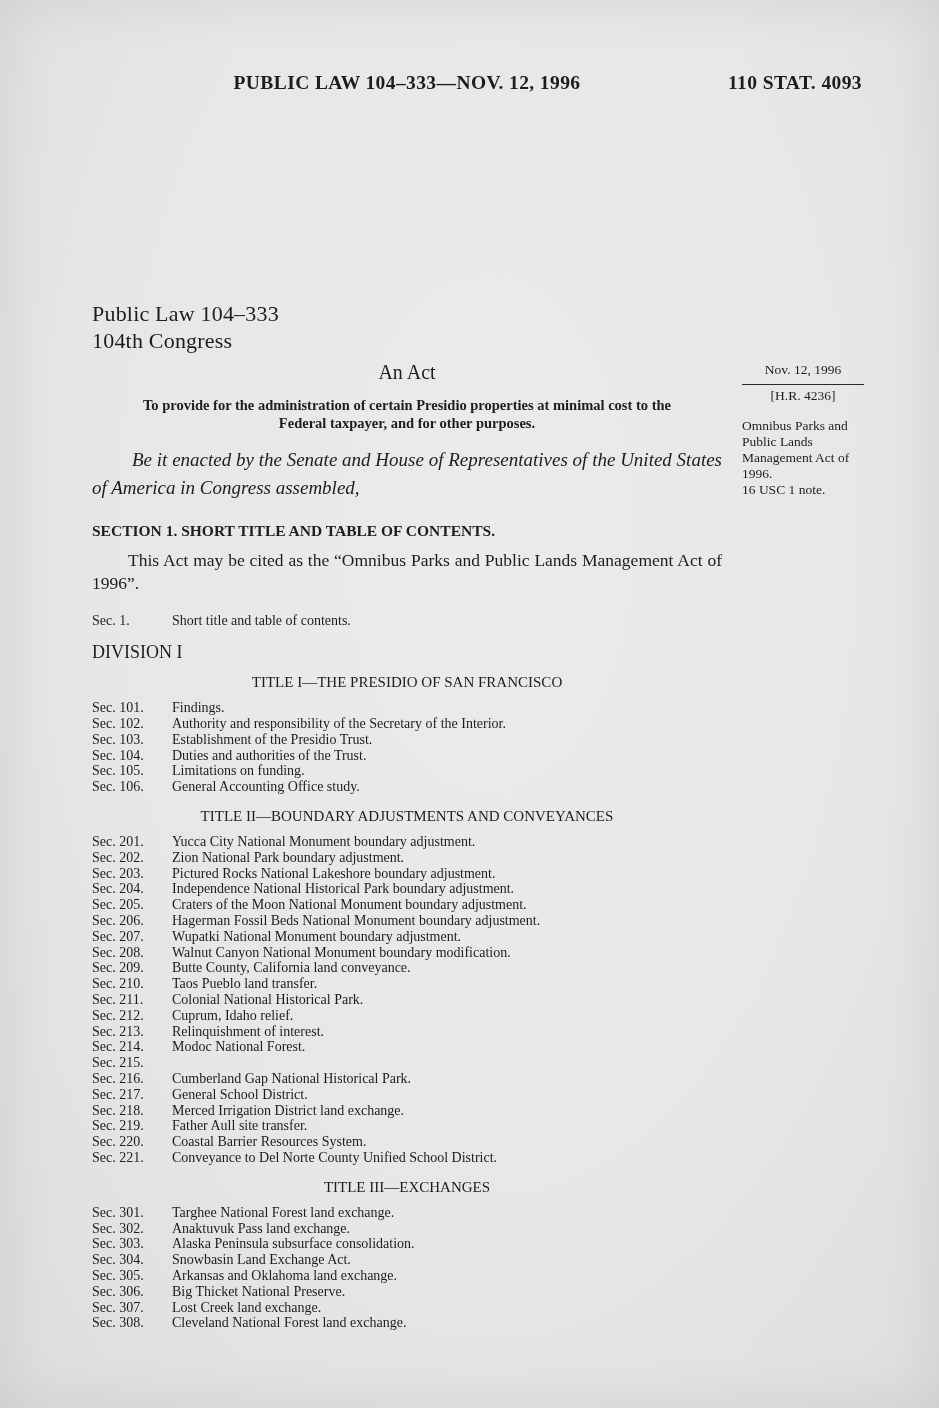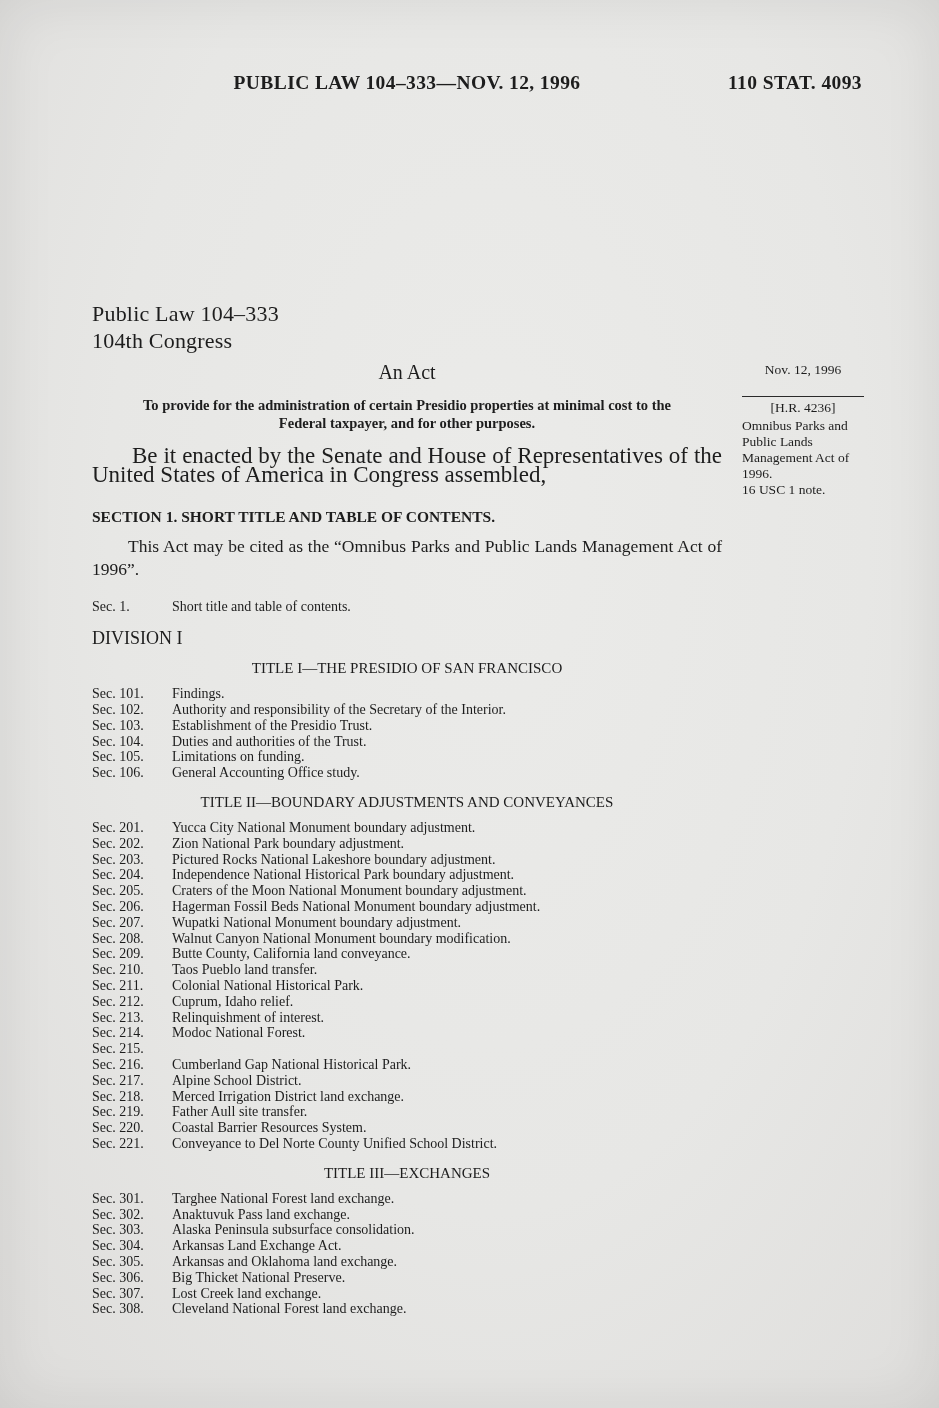--- a/index.html
+++ b/index.html
@@ -41,22 +41,23 @@
   .purpose {
     margin: 12px auto 0 auto;
     max-width: 560px;
     text-align: center;
     font-size: 14.5px;
     line-height: 18px;
     font-weight: bold;
   }
   .enacting {
     margin-top: 14px;
-    font-size: 23px;
-    line-height: 19px;
+    font-style: italic;
+    font-size: 19px;
+    line-height: 28px;
     text-indent: 40px;
     text-align: justify;
   }
   .sec-heading { margin-top: 10px; font-weight: bold; font-size: 15.5px; line-height: 20px; }
   .cited-para {
     margin-top: 8px;
     font-size: 17.5px;
     line-height: 23px;
     text-indent: 36px;
     text-align: justify;
@@ -64,21 +65,21 @@
   .toc-intro { margin-top: 15px; }
   .division-heading { margin-top: 15px; text-align: left; font-size: 18px; line-height: 18px; }
   .title-heading { margin-top: 12px; margin-bottom: 9px; text-align: center; font-size: 15px; line-height: 18px; }
   .toc-list { }
   .toc-entry { display: flex; font-size: 14px; line-height: 15.8px; }
   .toc-num { flex: 0 0 80px; white-space: nowrap; }
   .toc-text { flex: 1; }
   
   .margin-note { position: absolute; font-size: 13.5px; line-height: 16px; }
   .note-date-block { top: 362px; left: 742px; width: 122px; text-align: center; }
-  .note-date { display: block; border-bottom: 1px solid #2a2a2a; padding-bottom: 18px; }
+  .note-date { display: block; border-bottom: 1px solid #2a2a2a; padding-bottom: 6px; }
   .note-bill { display: block; margin-top: 3px; }
   .note-shorttitle { top: 418px; left: 742px; width: 130px; text-align: left; }
   .note-shorttitle p { margin: 0; }
 </style>
 </head>
 <body>
 
 <div class="page">
 
   <header class="running-head">
@@ -221,21 +222,21 @@
           <span class="toc-num">Sec. 215.</span>
         </div>
 
         <div class="toc-entry">
           <span class="toc-num">Sec. 216.</span>
           <span class="toc-text">Cumberland Gap National Historical Park.</span>
         </div>
 
         <div class="toc-entry">
           <span class="toc-num">Sec. 217.</span>
-          <span class="toc-text">Alpine School District.</span>
+          <span class="toc-text">General School District.</span>
         </div>
 
         <div class="toc-entry">
           <span class="toc-num">Sec. 218.</span>
           <span class="toc-text">Merced Irrigation District land exchange.</span>
         </div>
 
         <div class="toc-entry">
           <span class="toc-num">Sec. 219.</span>
           <span class="toc-text">Father Aull site transfer.</span>
@@ -265,21 +266,21 @@
           <span class="toc-text">Anaktuvuk Pass land exchange.</span>
         </div>
 
         <div class="toc-entry">
           <span class="toc-num">Sec. 303.</span>
           <span class="toc-text">Alaska Peninsula subsurface consolidation.</span>
         </div>
 
         <div class="toc-entry">
           <span class="toc-num">Sec. 304.</span>
-          <span class="toc-text">Arkansas Land Exchange Act.</span>
+          <span class="toc-text">Snowbasin Land Exchange Act.</span>
         </div>
 
         <div class="toc-entry">
           <span class="toc-num">Sec. 305.</span>
           <span class="toc-text">Arkansas and Oklahoma land exchange.</span>
         </div>
 
         <div class="toc-entry">
           <span class="toc-num">Sec. 306.</span>
           <span class="toc-text">Big Thicket National Preserve.</span>

